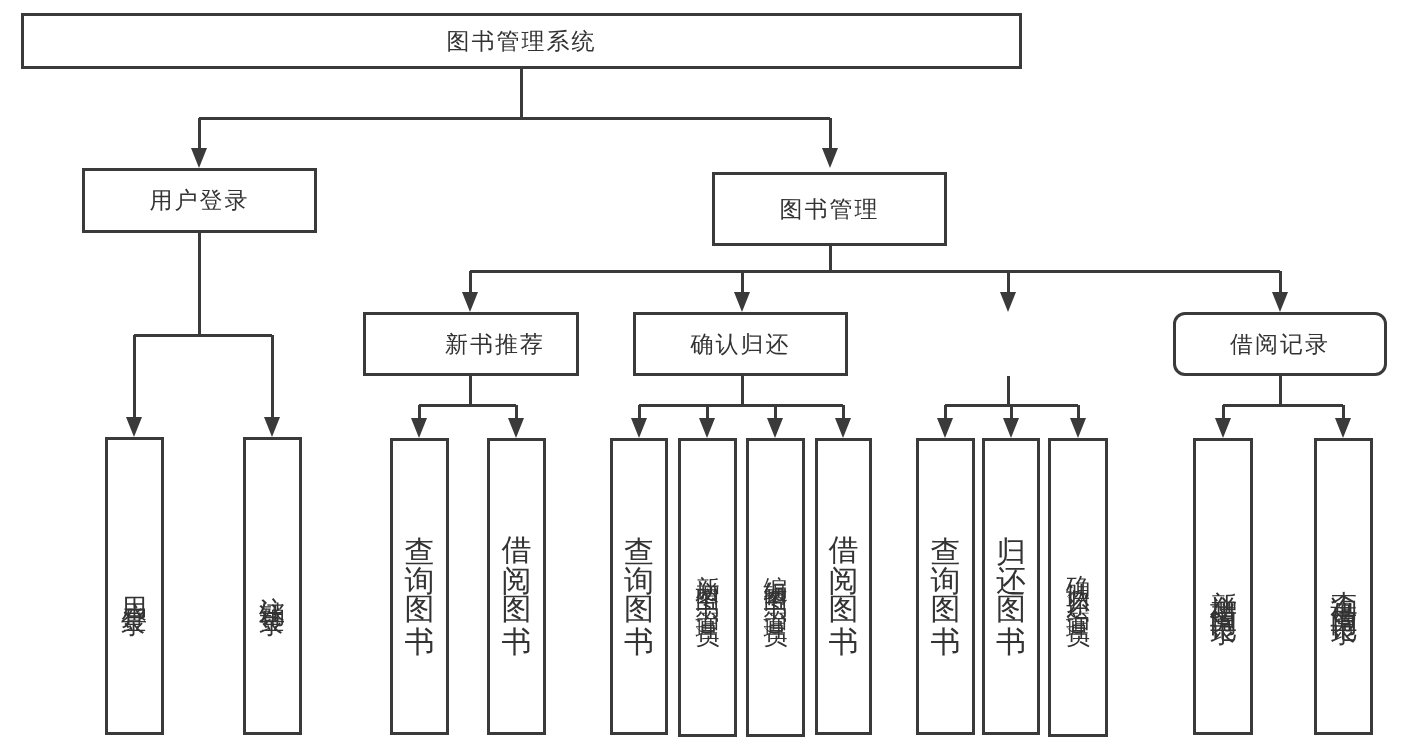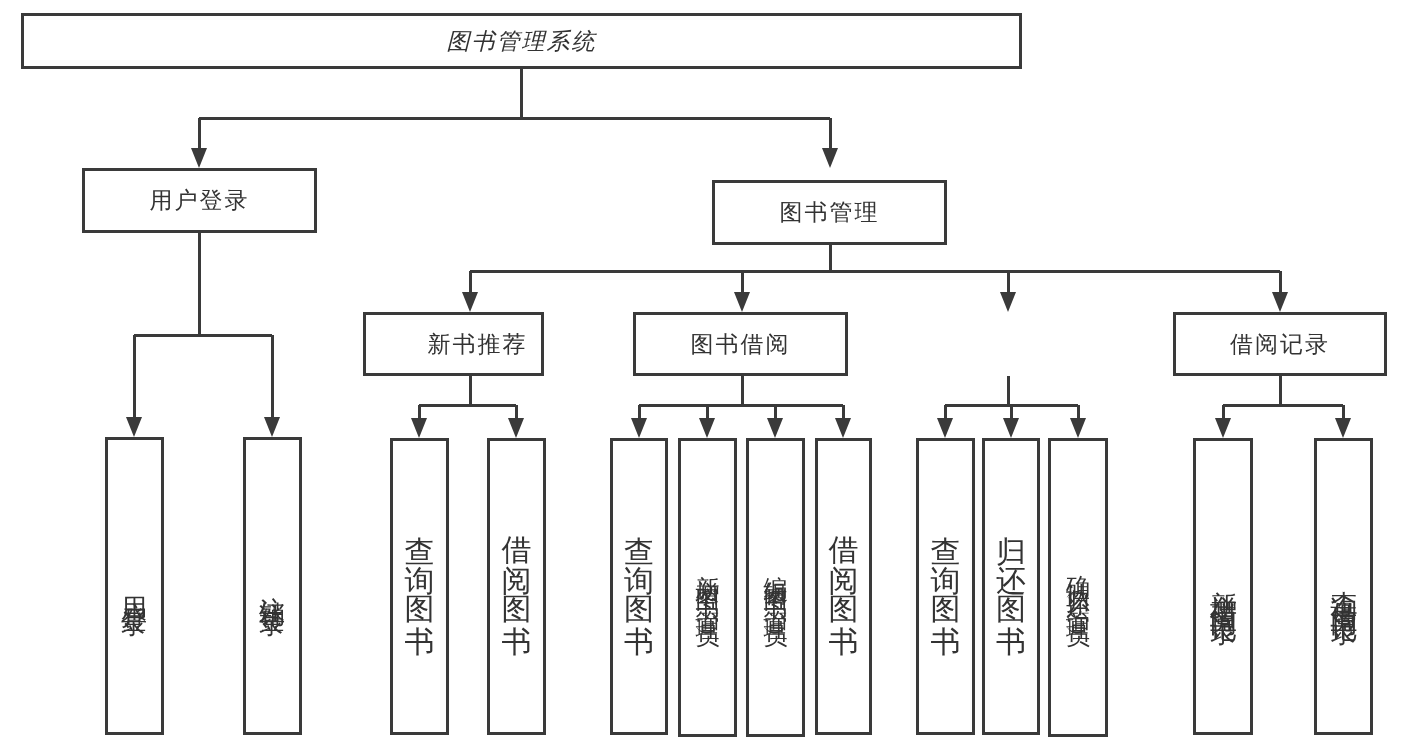--- a/index.html
+++ b/index.html
@@ -108,36 +108,36 @@
     <div class="cline" style="left: 943.5px; top: 405px; width: 3px; height: 17px;"></div>
     <div class="arrowhead" style="left: 937px; top: 418px;"></div>
     <div class="cline" style="left: 1009.5px; top: 405px; width: 3px; height: 17px;"></div>
     <div class="arrowhead" style="left: 1003px; top: 418px;"></div>
     <div class="cline" style="left: 1076.5px; top: 405px; width: 3px; height: 17px;"></div>
     <div class="arrowhead" style="left: 1070px; top: 418px;"></div>
     <div class="cline" style="left: 1221.5px; top: 405px; width: 3px; height: 17px;"></div>
     <div class="arrowhead" style="left: 1215px; top: 418px;"></div>
     <div class="cline" style="left: 1341.5px; top: 405px; width: 3px; height: 17px;"></div>
     <div class="arrowhead" style="left: 1335px; top: 418px;"></div>
-    <div class="node hnode" style="left: 21px; top: 13px; width: 1001px; height: 56px; font-style: italic;">
+    <div class="node hnode" style="left: 21px; top: 13px; width: 1001px; height: 56px;">
       <span class="label">图书管理系统</span>
     </div>
     <div class="node hnode" style="left: 82px; top: 168px; width: 235px; height: 65px;">
       <span class="label">用户登录</span>
     </div>
-    <div class="node hnode" style="left: 712px; top: 180px; width: 235px; height: 65px;">
+    <div class="node hnode" style="left: 712px; top: 172px; width: 235px; height: 74px;">
       <span class="label">图书管理</span>
     </div>
-    <div class="node hnode" style="left: 363px; top: 312px; width: 181px; height: 64px; padding-left: 48px;">
+    <div class="node hnode" style="left: 363px; top: 312px; width: 216px; height: 64px; padding-left: 48px;">
       <span class="label">新书推荐</span>
     </div>
     <div class="node hnode" style="left: 633px; top: 312px; width: 215px; height: 64px;">
-      <span class="label">图书借阅</span>
+      <span class="label">确认归还</span>
     </div>
-    <div class="node hnode" style="left: 1173px; top: 312px; width: 214px; height: 64px;">
+    <div class="node hnode" style="left: 1173px; top: 312px; width: 214px; height: 64px; border-radius: 12px;">
       <span class="label">借阅记录</span>
     </div>
     <div class="node vnode v-dense" style="left: 105px; top: 437px; width: 59px; height: 298px;">
       <span class="label">用户登录</span>
     </div>
     <div class="node vnode v-dense" style="left: 243px; top: 437px; width: 59px; height: 298px;">
       <span class="label">注销登录</span>
     </div>
     <div class="node vnode v-sparse" style="left: 390px; top: 438px; width: 59px; height: 297px;">
       <span class="label">查询图书</span>

